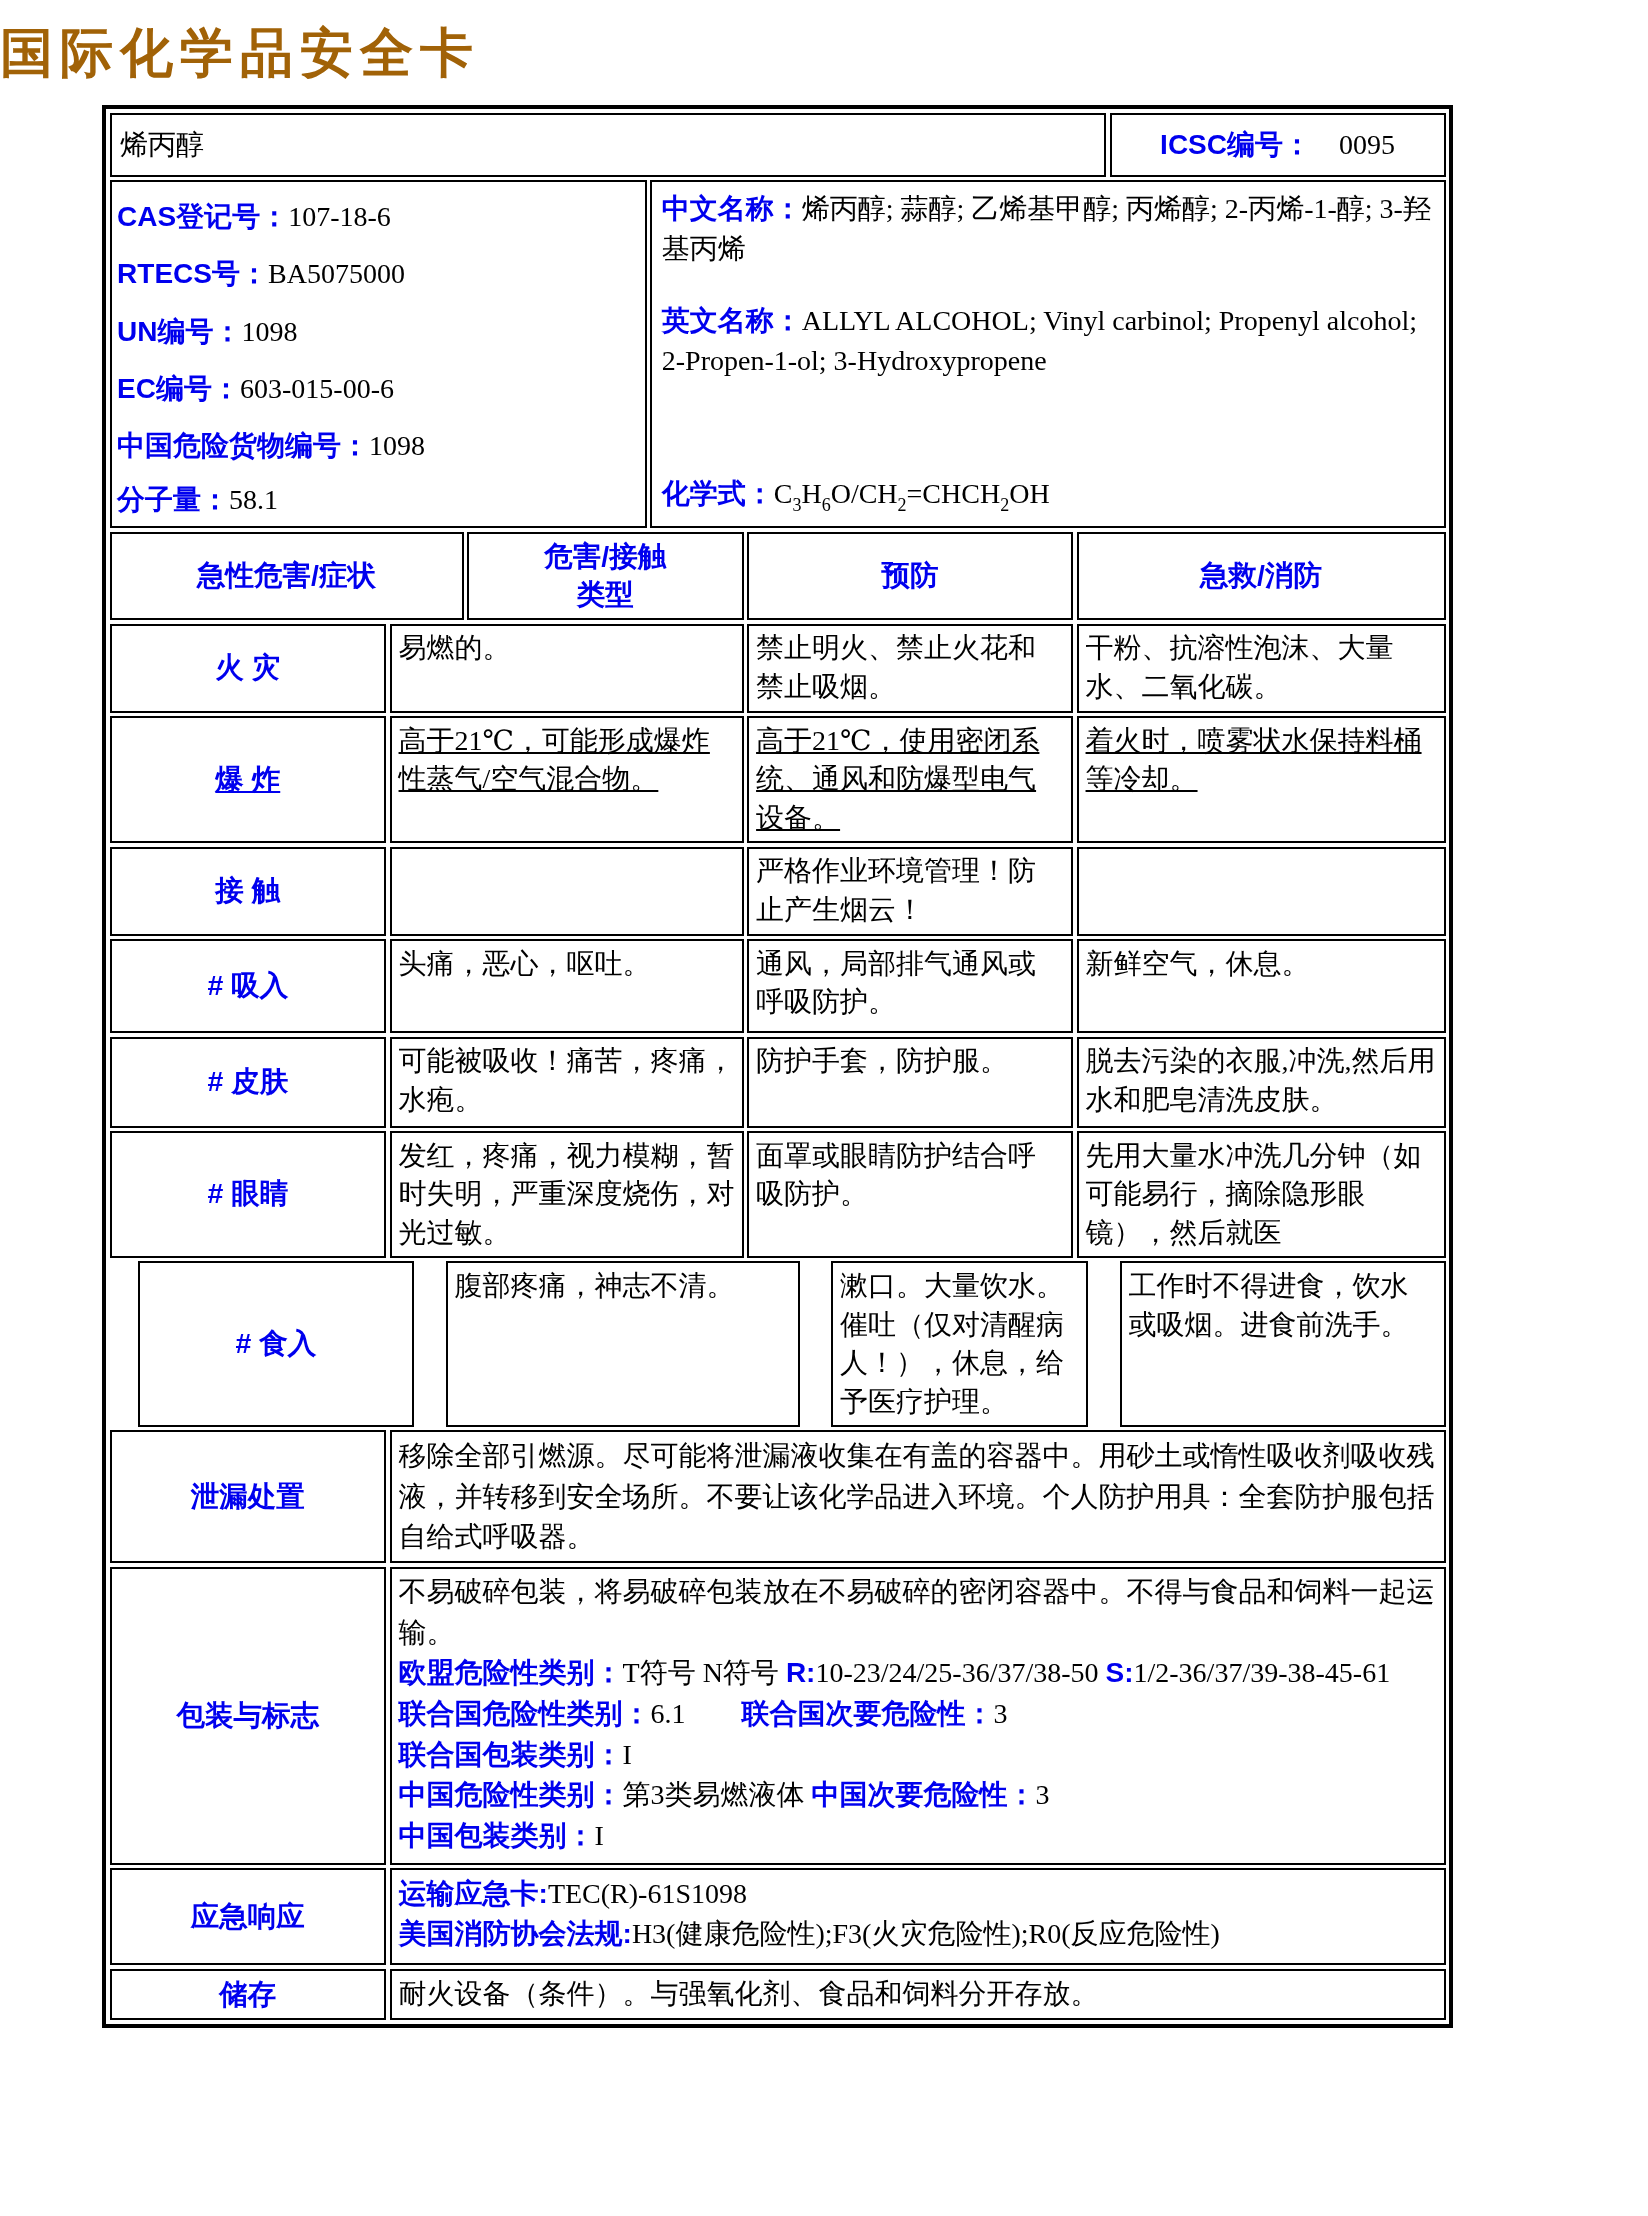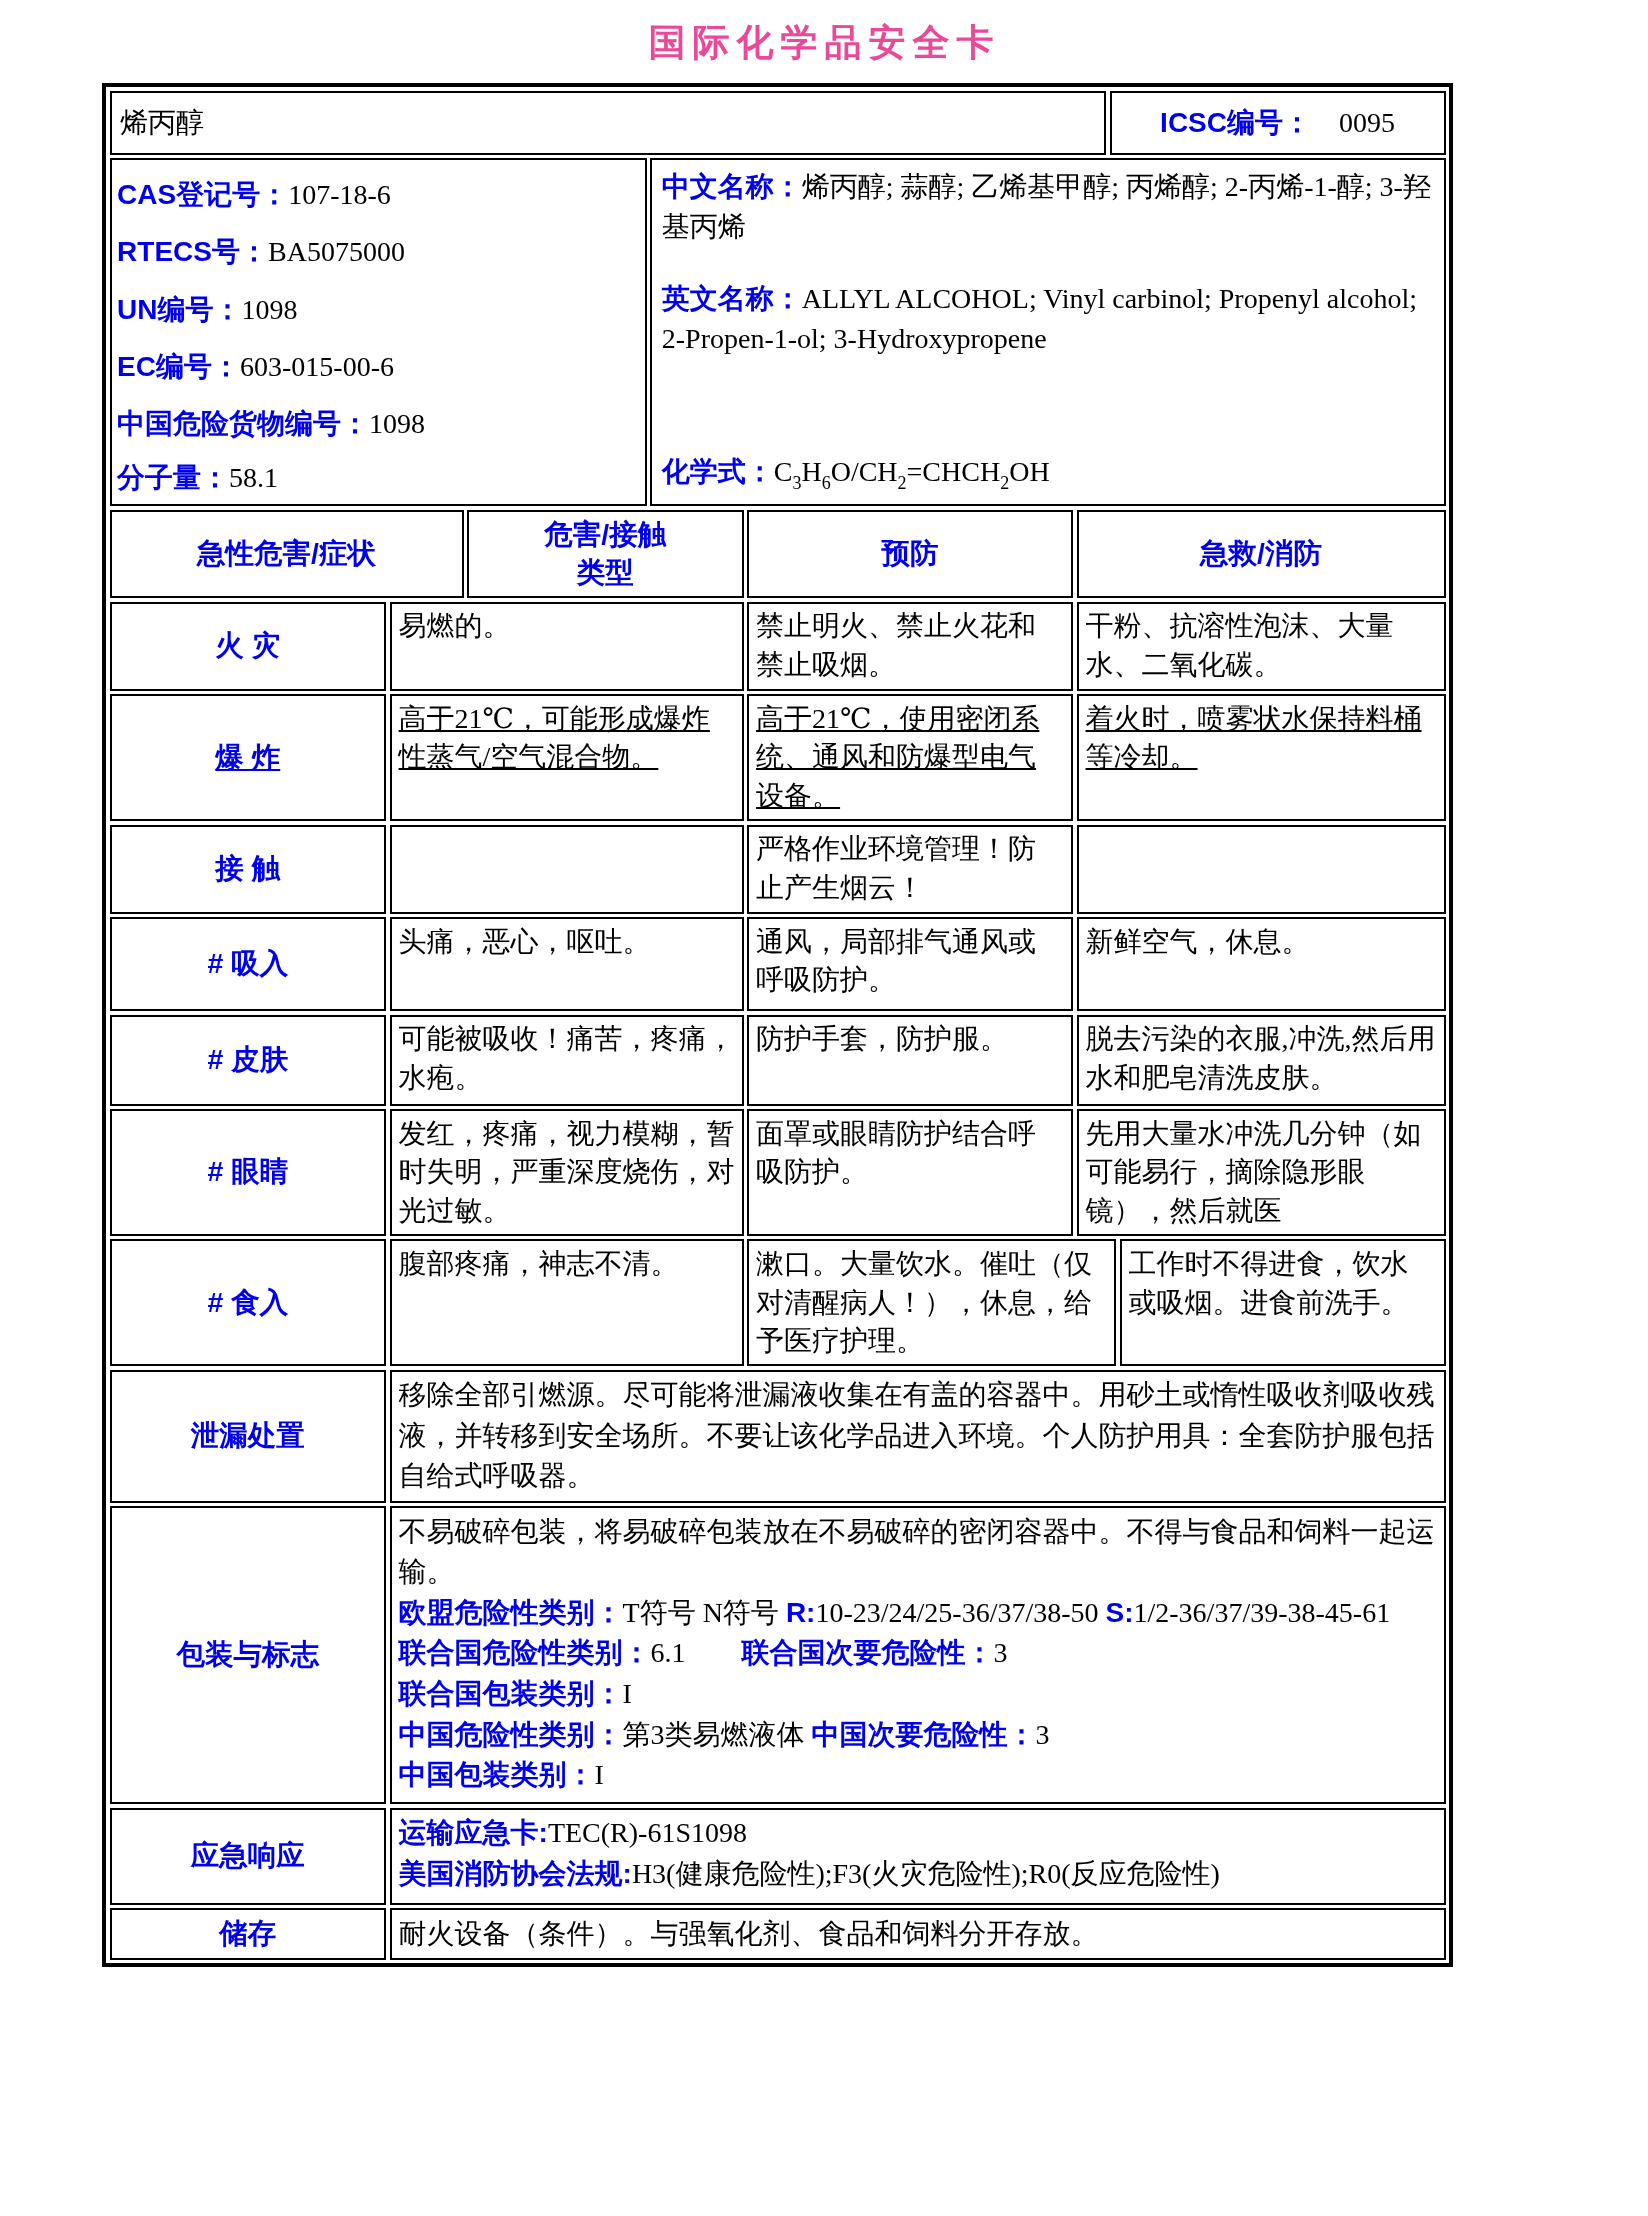--- a/index.html
+++ b/index.html
@@ -4,26 +4,26 @@
 <style>
   html,body{margin:0;padding:0;background:#fff;}
   body{
     width:1649px;height:2216px;position:relative;
     font-family:"Liberation Serif","DejaVu Serif",serif;
     font-size:28px;color:#000;
   }
   p{margin:0;}
   .doc-title{
     margin-top:18px;
-    text-align:center;
+    text-align:left;
     font-family:"Liberation Sans","DejaVu Sans",sans-serif;
     font-weight:bold;
-    font-size:37px;
+    font-size:53px;
     letter-spacing:7px;
-    color:#ec4899;
+    color:#a16207;
   }
   .card{
     width:1351px;
     margin:15.3px 0 0 102px;
     border:4.9px solid #000;
     padding:3.5px;
     display:flex;flex-direction:column;gap:3.5px;
     box-sizing:border-box;
     background:#fff;
   }
@@ -61,21 +61,21 @@
   .hc4{flex:1;}
   .hdr{min-height:82px;font-size:28.5px;}
   .body-cell{line-height:1.38;padding:3.5px 7px;}
   .type-cell{font-size:28.5px;}
   .r-fire .cell{min-height:89px;}
   .r-expl .cell{min-height:117px;text-decoration:underline;}
   .r-cont .cell{min-height:89px;}
   .r-inh  .cell{min-height:94px;}
   .r-skin .cell{min-height:91px;}
   .r-eye  .cell{min-height:120px;}
-  .r-ing  .cell{min-height:120px;}
+  .r-ing  .cell{min-height:120px;margin-left:28px;}
   
   .sec-label{flex:0 0 20.7%;font-size:28.5px;}
   .sec-content{flex:1;line-height:1.45;padding:3.5px 7px;}
   .s-spill .cell{min-height:117px;}
   .s-pack .cell{min-height:298px;}
   .s-resp .cell{min-height:97px;}
   .s-store .cell{min-height:50px;}
 </style>
 </head>
 <body>

